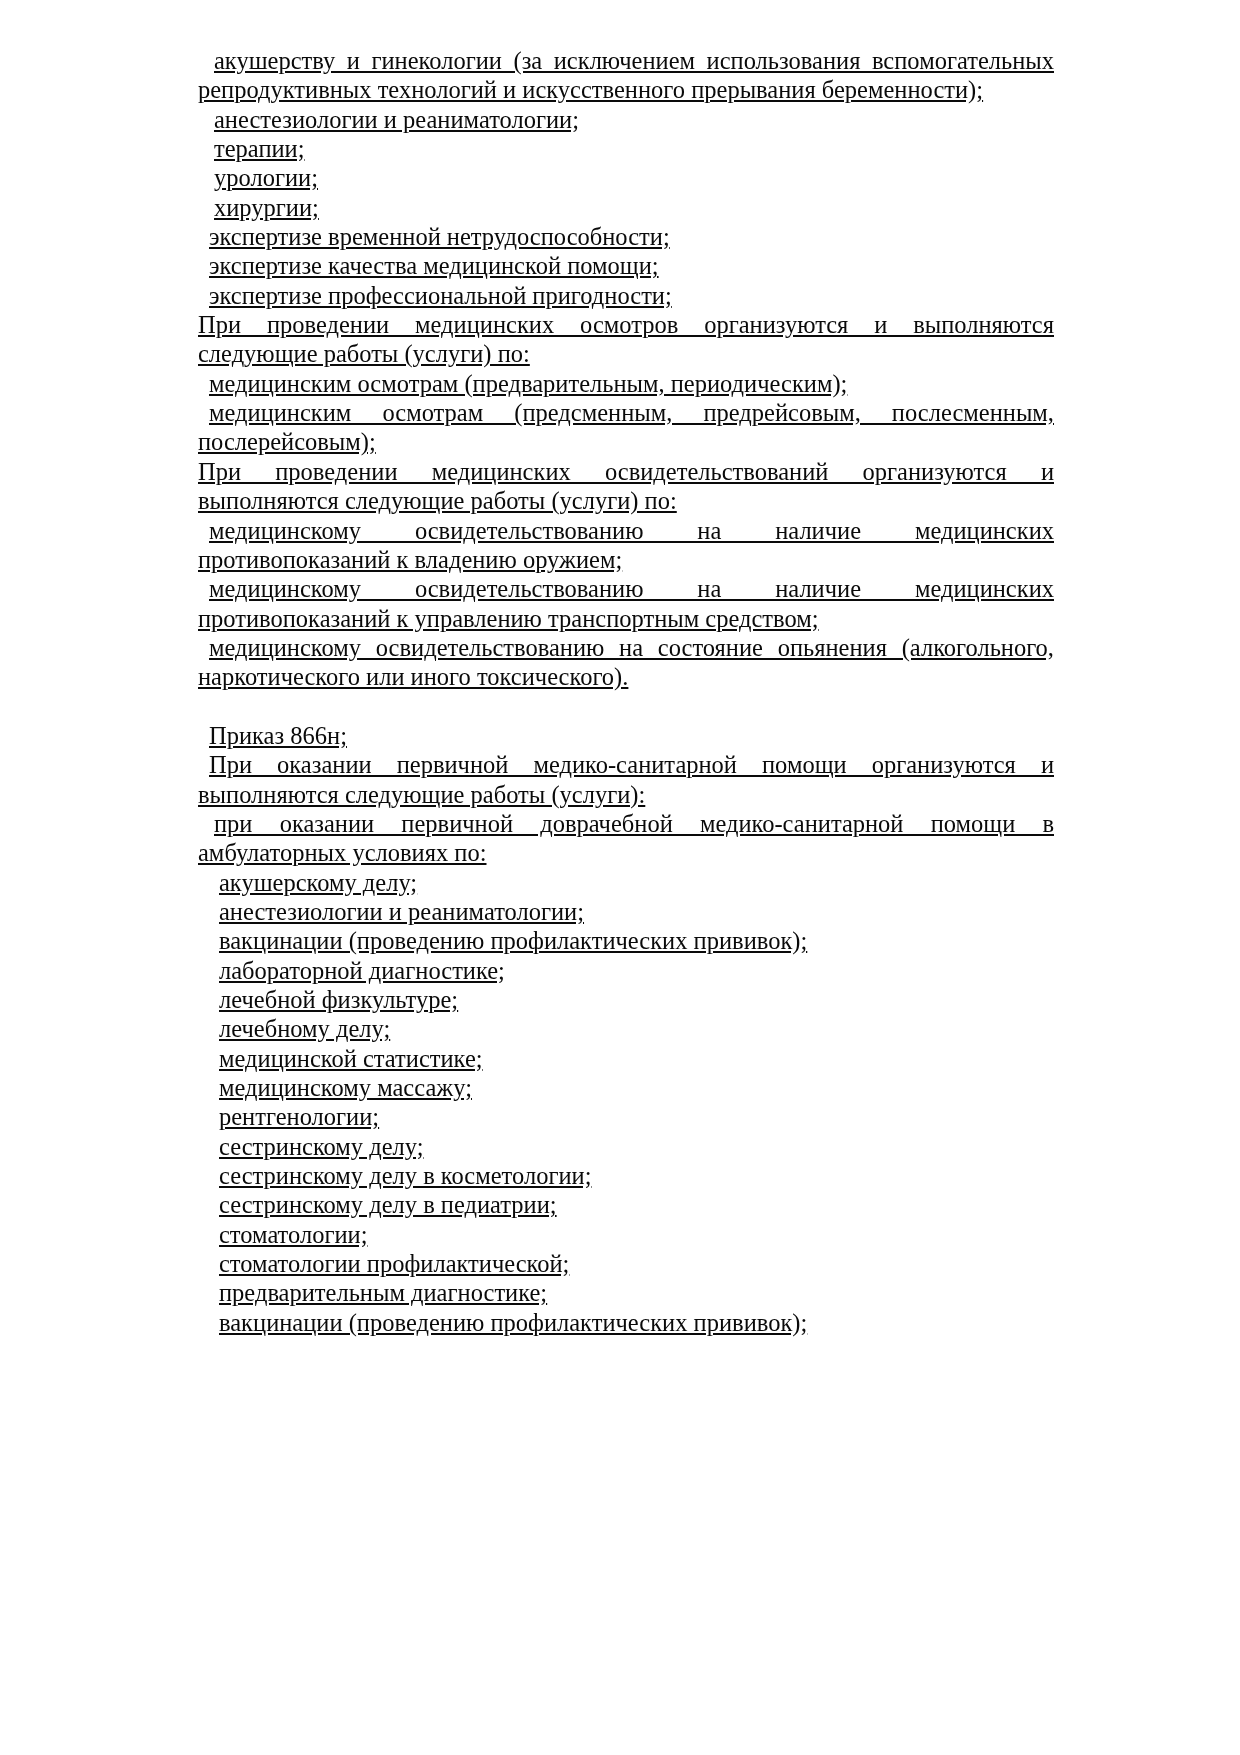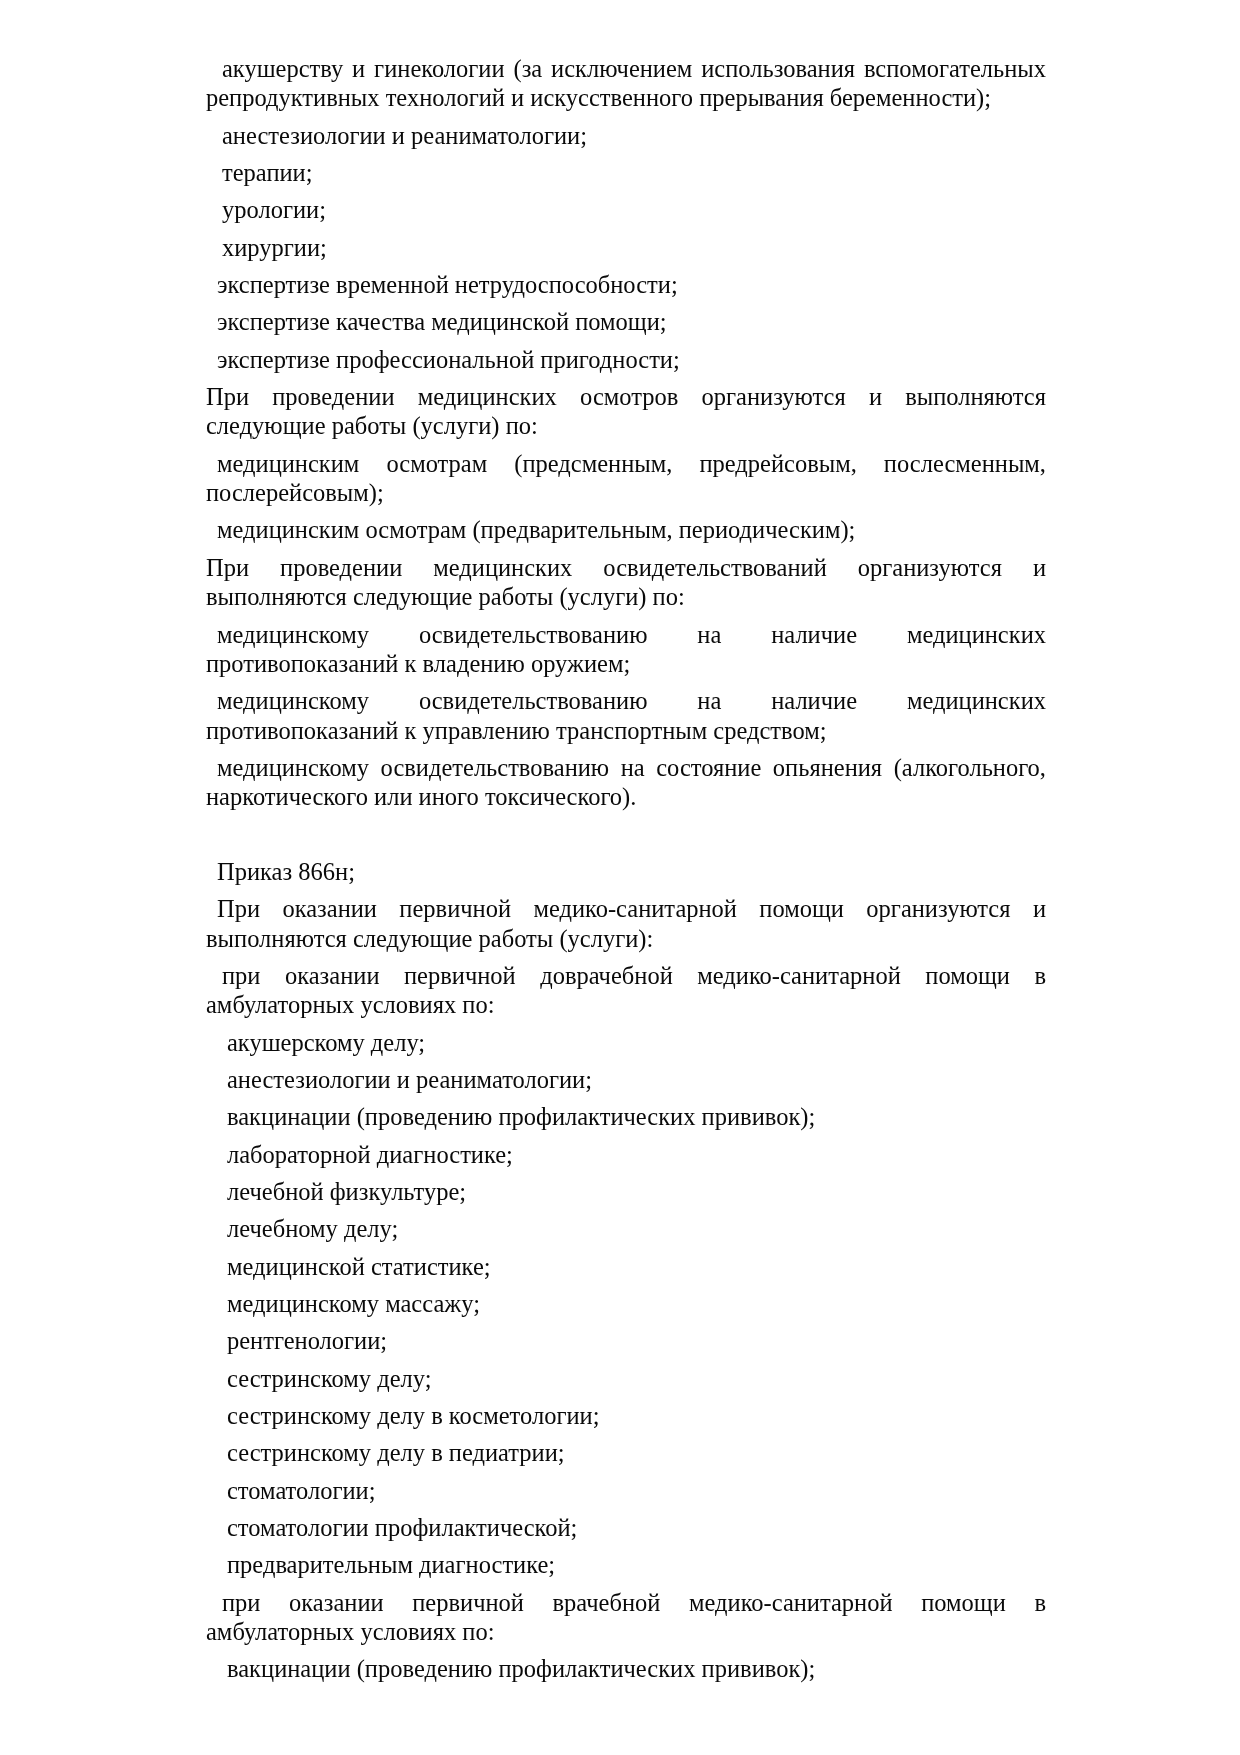--- a/index.html
+++ b/index.html
@@ -15,25 +15,26 @@
     left: 198px;
     top: 46px;
     width: 856px;
     font-family: "Liberation Serif", "DejaVu Serif", serif;
     font-size: 24.5px;
     line-height: 29.35px;
     color: #0a0a0a;
     -webkit-font-smoothing: antialiased;
   }
   .para {
-    margin: 8px;
+    margin: 0;
     padding: 0;
     text-align: justify;
     hyphens: none;
     word-spacing: normal;
+    text-decoration: underline;
   }
   
   .lvl0 { text-indent: 0; }
   .lvl1 { text-indent: 11px; }
   .lvl2 { text-indent: 16px; }
   .lvl3 { text-indent: 21px; }
   .blank-line { height: 29.35px; }
 </style>
 </head>
 <body>
@@ -43,22 +44,22 @@
     <section>
         <p class="para lvl2">акушерству и гинекологии (за исключением использования вспомогательных репродуктивных технологий и искусственного прерывания беременности);</p>
         <p class="para lvl2">анестезиологии и реаниматологии;</p>
         <p class="para lvl2">терапии;</p>
         <p class="para lvl2">урологии;</p>
         <p class="para lvl2">хирургии;</p>
         <p class="para lvl1">экспертизе временной нетрудоспособности;</p>
         <p class="para lvl1">экспертизе качества медицинской помощи;</p>
         <p class="para lvl1">экспертизе профессиональной пригодности;</p>
         <p class="para lvl0">При проведении медицинских осмотров организуются и выполняются следующие работы (услуги) по:</p>
+        <p class="para lvl1">медицинским осмотрам (предварительным, периодическим);</p>
         <p class="para lvl1">медицинским осмотрам (предсменным, предрейсовым, послесменным, послерейсовым);</p>
-        <p class="para lvl1">медицинским осмотрам (предварительным, периодическим);</p>
         <p class="para lvl0">При проведении медицинских освидетельствований организуются и выполняются следующие работы (услуги) по:</p>
         <p class="para lvl1">медицинскому освидетельствованию на наличие медицинских противопоказаний к владению оружием;</p>
         <p class="para lvl1">медицинскому освидетельствованию на наличие медицинских противопоказаний к управлению транспортным средством;</p>
         <p class="para lvl1">медицинскому освидетельствованию на состояние опьянения (алкогольного, наркотического или иного токсического).</p>
       </section>
     <div class="blank-line"></div>
     <section>
         <p class="para lvl1">Приказ 866н;</p>
         <p class="para lvl1">При оказании первичной медико-санитарной помощи организуются и выполняются следующие работы (услуги):</p>
         <p class="para lvl2">при оказании первичной доврачебной медико-санитарной помощи в амбулаторных условиях по:</p>
@@ -70,17 +71,16 @@
         <p class="para lvl3">лечебному делу;</p>
         <p class="para lvl3">медицинской статистике;</p>
         <p class="para lvl3">медицинскому массажу;</p>
         <p class="para lvl3">рентгенологии;</p>
         <p class="para lvl3">сестринскому делу;</p>
         <p class="para lvl3">сестринскому делу в косметологии;</p>
         <p class="para lvl3">сестринскому делу в педиатрии;</p>
         <p class="para lvl3">стоматологии;</p>
         <p class="para lvl3">стоматологии профилактической;</p>
         <p class="para lvl3">предварительным диагностике;</p>
-        <p class="para lvl2">при оказании первичной врачебной медико-санитарной помощи в амбулаторных условиях по:</p>
         <p class="para lvl3">вакцинации (проведению профилактических прививок);</p>
       </section>
   </div>
 </div>
 
 </body></html>

